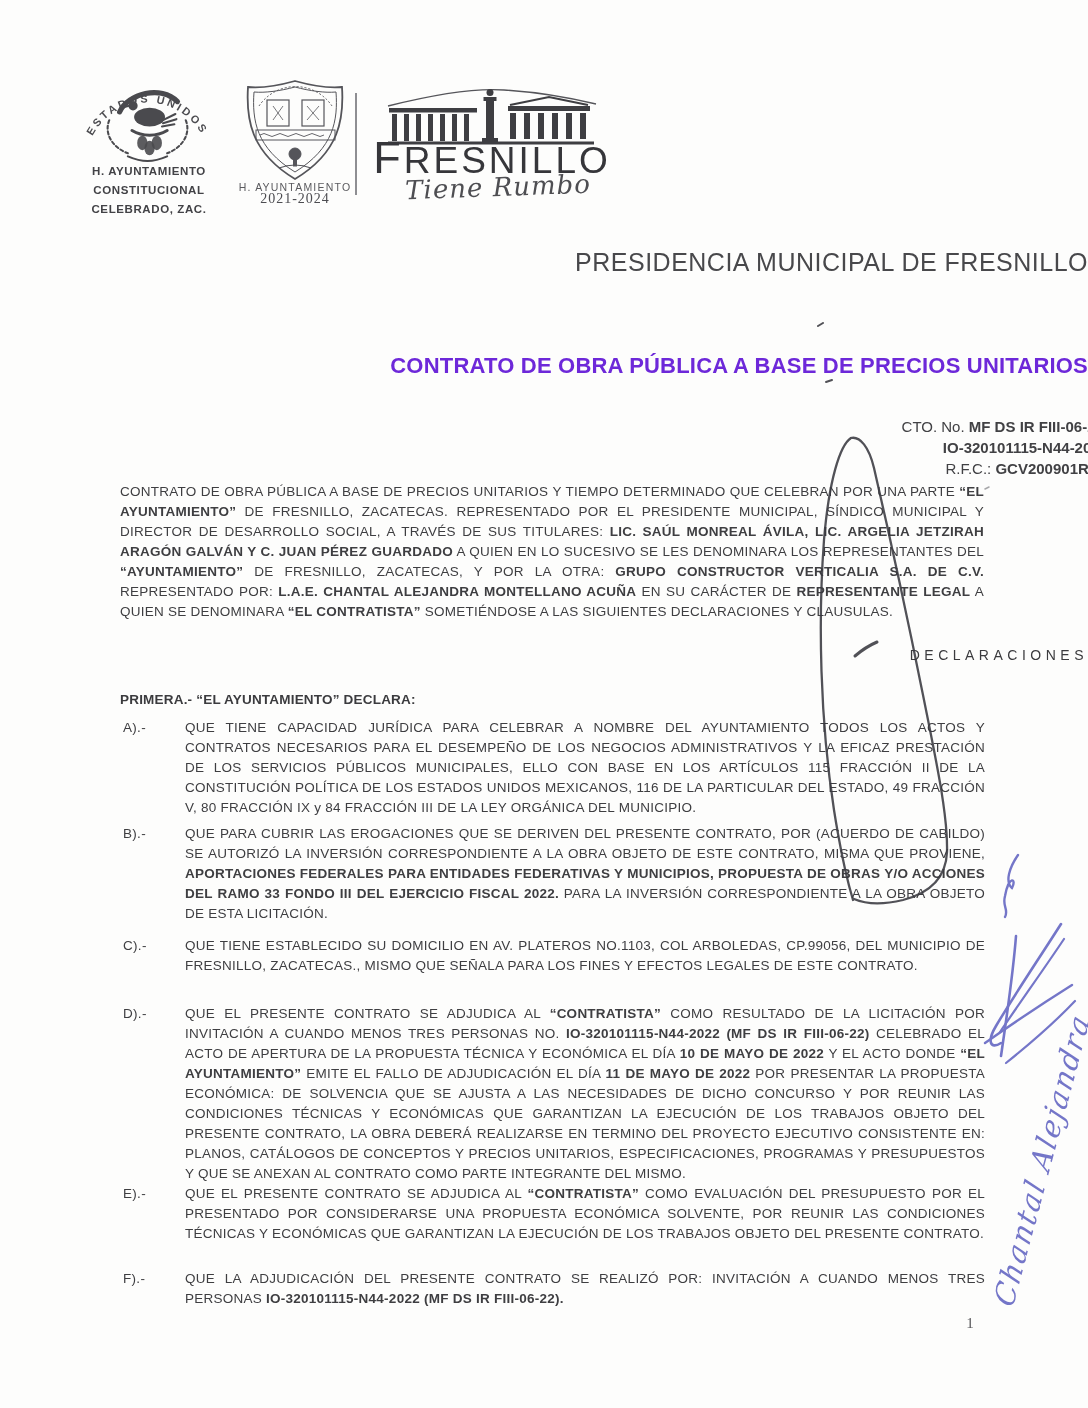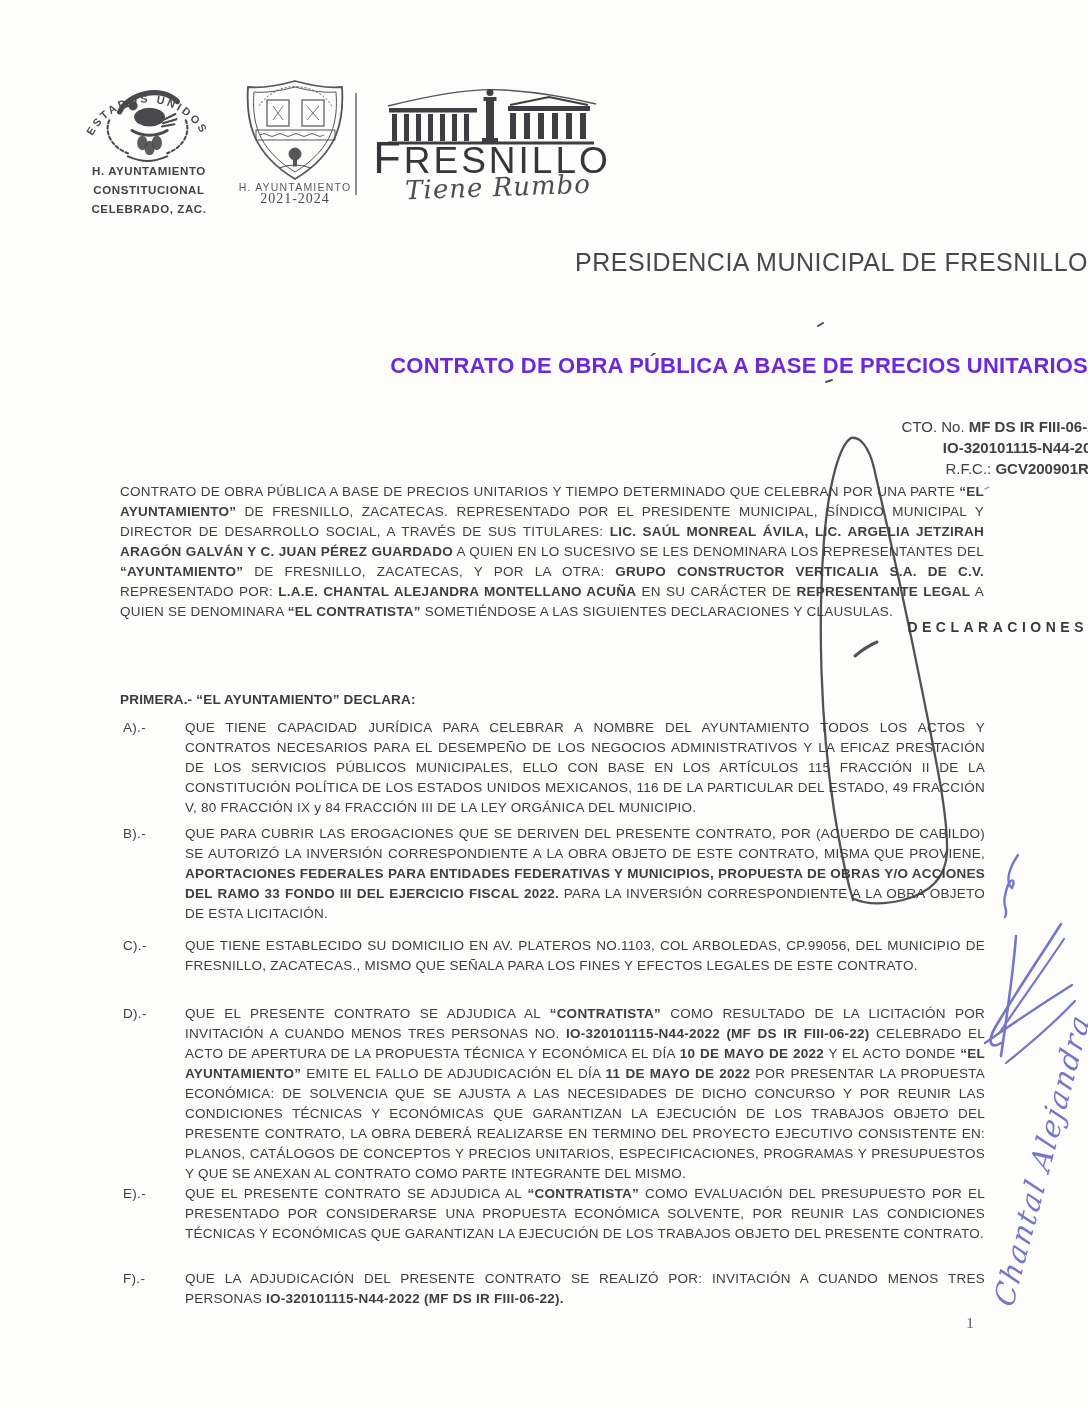--- a/index.html
+++ b/index.html
@@ -20,21 +20,21 @@
 
   
   .title-main{top:248px;font-size:25px;letter-spacing:.5px;color:#48484b;}
   .title-dept{top:303px;font-size:24px;font-weight:700;letter-spacing:.3px;color:#3b3b3e;}
   .title-contract{top:353px;font-size:22px;font-weight:700;letter-spacing:.2px;color:#6d28d9;}
   .cto-block{top:416px;font-size:15px;line-height:21px;color:#414144;padding-left:20px;}
 
   
   .doc-text{font-size:13.5px;line-height:20px;letter-spacing:.25px;text-align:justify;color:#3e3e41;}
   .intro{left:120px;top:482px;width:864px;}
-  .decl-heading{top:619px;font-size:14px;font-weight:700;letter-spacing:4.5px;color:#3b3b3e;}
+  .decl-heading{top:647px;font-size:14px;font-weight:400;letter-spacing:4.5px;color:#3b3b3e;}
   .primera{left:120px;top:692px;font-size:13.5px;font-weight:700;letter-spacing:.2px;color:#3b3b3e;}
   .decl-item{left:123px;width:862px;}
   .decl-item .lbl{position:absolute;left:0;top:0;letter-spacing:.3px;}
   .decl-item .txt{margin-left:62px;}
 
   .page-num{left:948px;top:1315px;width:44px;text-align:center;
             font-family:"Liberation Serif",serif;font-size:15px;color:#57575b;}
 
   
   .overlay-svg{left:0;top:0;pointer-events:none;}

